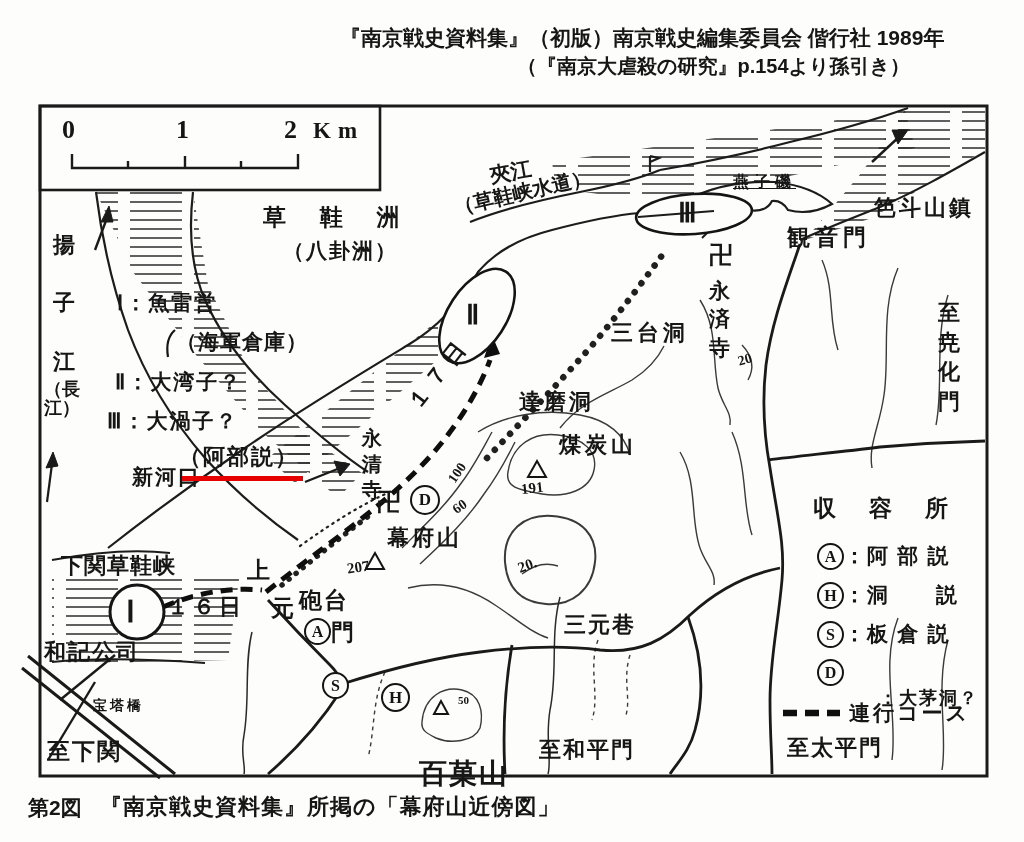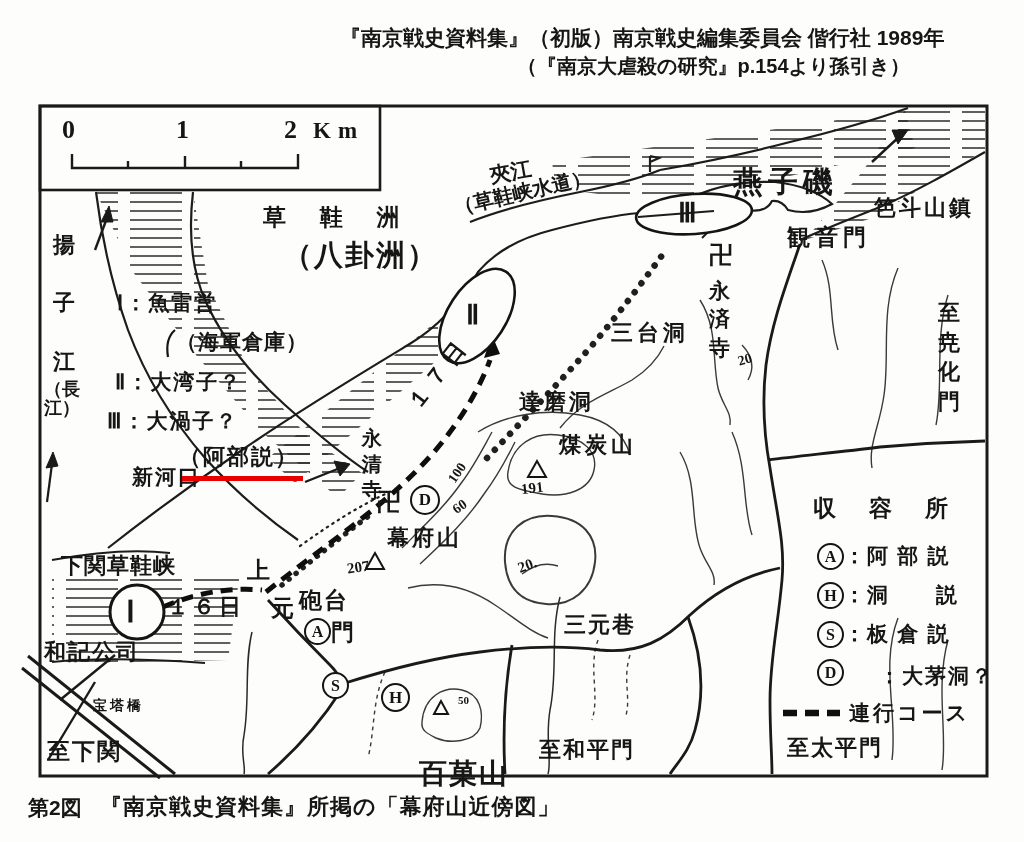--- a/index.html
+++ b/index.html
@@ -146,24 +146,24 @@
   <div class="ml sans" style="left:517px;top:56px;font-size:20px;">（『南京大虐殺の研究』p.154より孫引き）</div>
 
   <div class="ml" style="left:62px;top:117px;font-size:26px;">0</div>
   <div class="ml" style="left:176px;top:117px;font-size:26px;">1</div>
   <div class="ml" style="left:284px;top:117px;font-size:26px;">2</div>
   <div class="ml" style="left:313px;top:119px;font-size:23px;letter-spacing:7px;">Km</div>
 
   <div class="ml vt" style="left:51px;top:216px;font-size:22px;line-height:2.65;">揚子江</div>
   <div class="ml vt" style="left:44px;top:380px;font-size:18px;line-height:1.05;">（長江）</div>
   <div class="ml" style="left:263px;top:206px;font-size:23px;letter-spacing:14px;">草 鞋 洲</div>
-  <div class="ml" style="left:283px;top:241px;font-size:29px;letter-spacing:2px;">（八卦洲）</div>
+  <div class="ml" style="left:283px;top:241px;font-size:21px;letter-spacing:2px;">（八卦洲）</div>
   <div class="ml" style="left:488px;top:166px;font-size:21px;transform:rotate(-10deg);transform-origin:left top;">夾江</div>
   <div class="ml" style="left:452px;top:198px;font-size:20px;transform:rotate(-13deg);transform-origin:left top;">（草鞋峡水道）</div>
-  <div class="ml" style="left:733px;top:167px;font-size:30px;letter-spacing:5px;">燕子磯</div>
+  <div class="ml" style="left:733px;top:174px;font-size:16px;letter-spacing:5px;text-decoration:underline;">燕子磯</div>
   <div class="ml" style="left:874px;top:197px;font-size:22px;letter-spacing:3px;">笆斗山鎮</div>
   <div class="ml" style="left:787px;top:226px;font-size:23px;letter-spacing:5px;">観音門</div>
   <div class="ml" style="left:709px;top:243px;font-size:24px;">卍</div>
   <div class="ml vt" style="left:707px;top:277px;font-size:21px;line-height:1.35;">永済寺</div>
   <div class="ml" style="left:611px;top:322px;font-size:22px;letter-spacing:4px;">三台洞</div>
   <div class="ml" style="left:519px;top:391px;font-size:22px;letter-spacing:3px;">達磨洞</div>
   <div class="ml" style="left:519px;top:434px;font-size:22px;letter-spacing:4px;margin-left:40px;">煤炭山</div>
   <div class="ml vt" style="left:360px;top:425px;font-size:20px;line-height:1.3;">永清寺</div>
   <div class="ml" style="left:377px;top:490px;font-size:24px;">卍</div>
   <div class="ml" style="left:387px;top:527px;font-size:22px;letter-spacing:3px;">幕府山</div>
@@ -226,19 +226,19 @@
     <span>H</span>
   </div>
   <div class="ml" style="left:844px;top:585px;font-size:21px;letter-spacing:2px;text-align:right;">：洞　　説</div>
   <div class="circ" style="left:817px;top:621px;width:27px;height:27px;font-size:16px;">
     <span>S</span>
   </div>
   <div class="ml" style="left:844px;top:624px;font-size:21px;letter-spacing:2px;">：板 倉 説</div>
   <div class="circ" style="left:817px;top:659px;width:27px;height:27px;font-size:16px;">
     <span>D</span>
   </div>
-  <div class="ml" style="left:844px;top:666px;font-size:21px;letter-spacing:2px;padding-left:35px;">：大茅洞？</div>
+  <div class="ml" style="left:844px;top:689px;font-size:18px;letter-spacing:2px;padding-left:35px;">：大茅洞？</div>
   <div class="ml" style="left:849px;top:703px;font-size:21px;letter-spacing:3px;">連行コース</div>
 
   <div class="ml sans" style="left:28px;top:797px;font-size:21px;">第2図</div>
   <div class="ml" style="left:100px;top:796px;font-size:22px;letter-spacing:1px;">『南京戦史資料集』所掲の「幕府山近傍図」</div>
 
 </div>
 
 </body></html>

